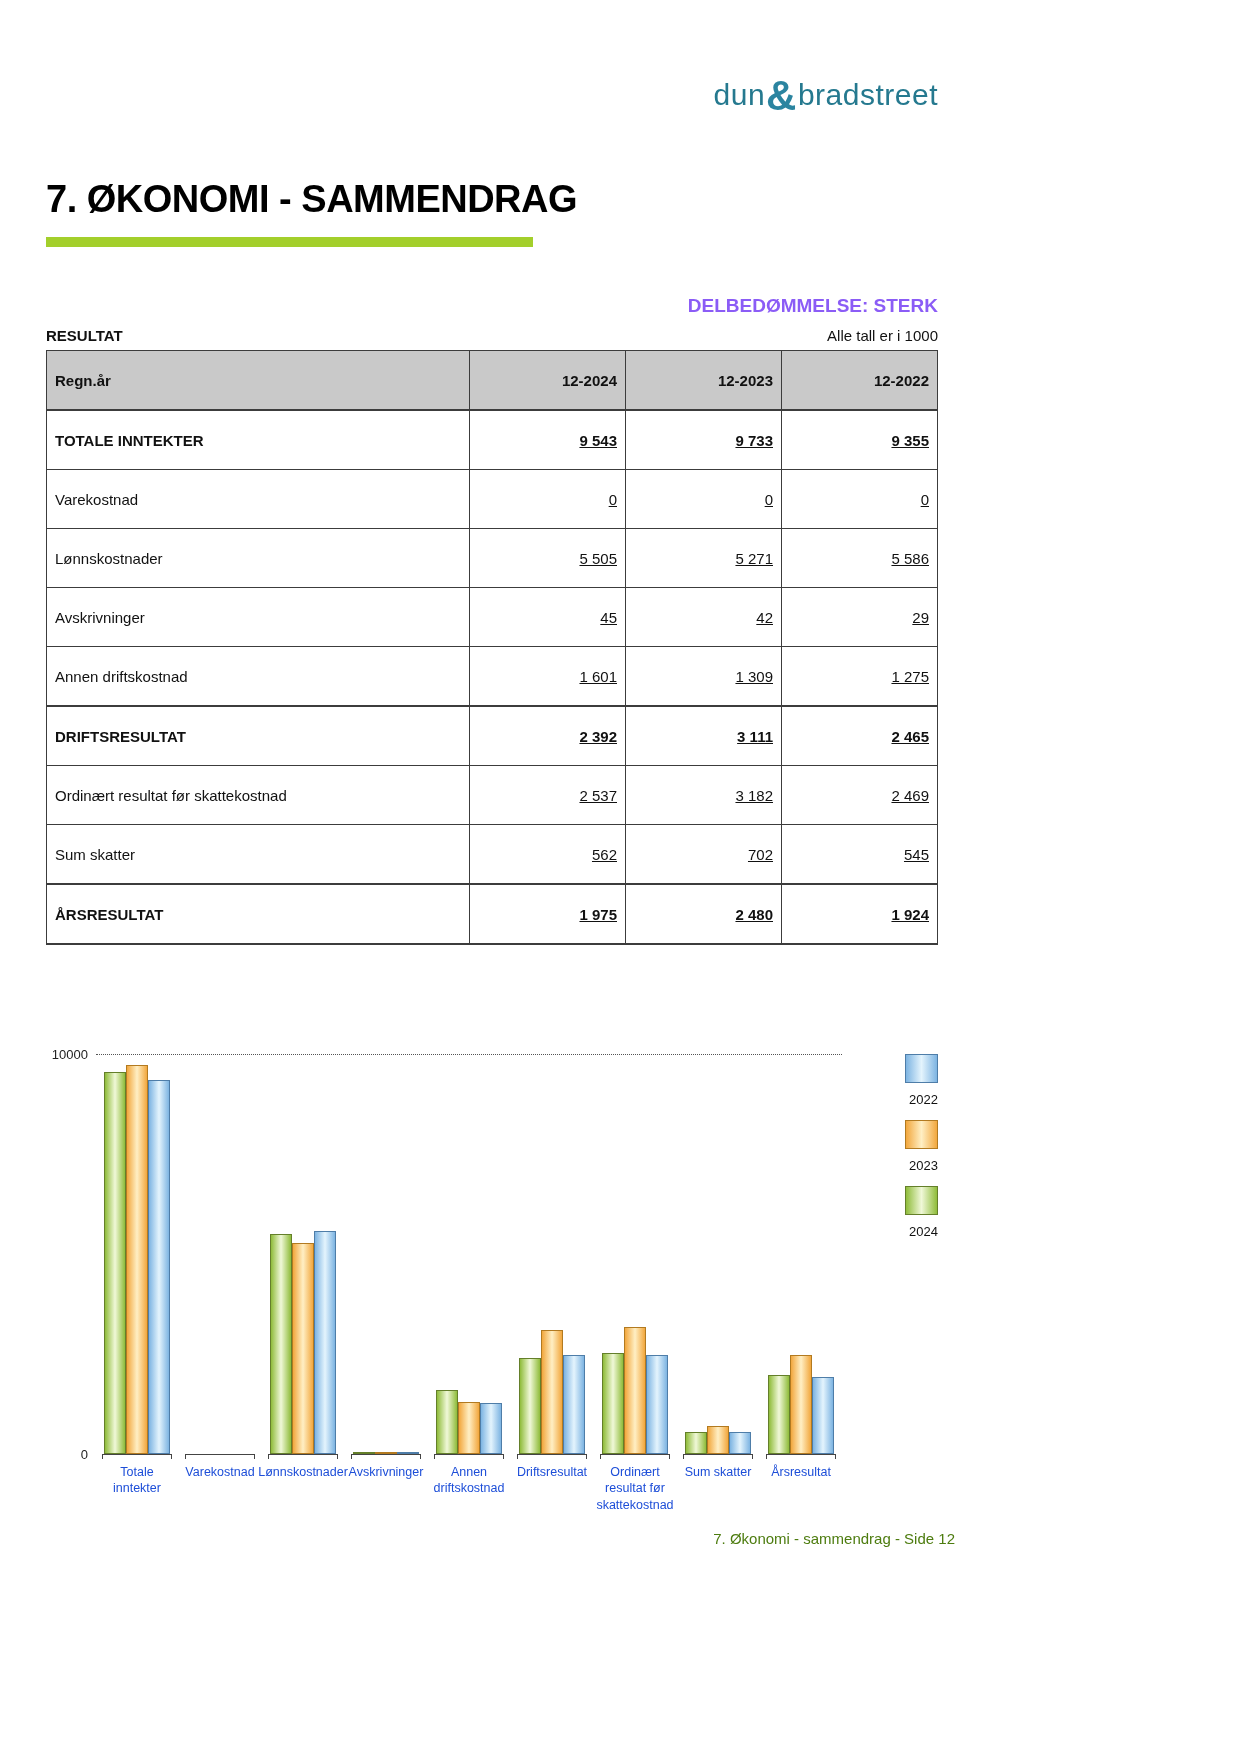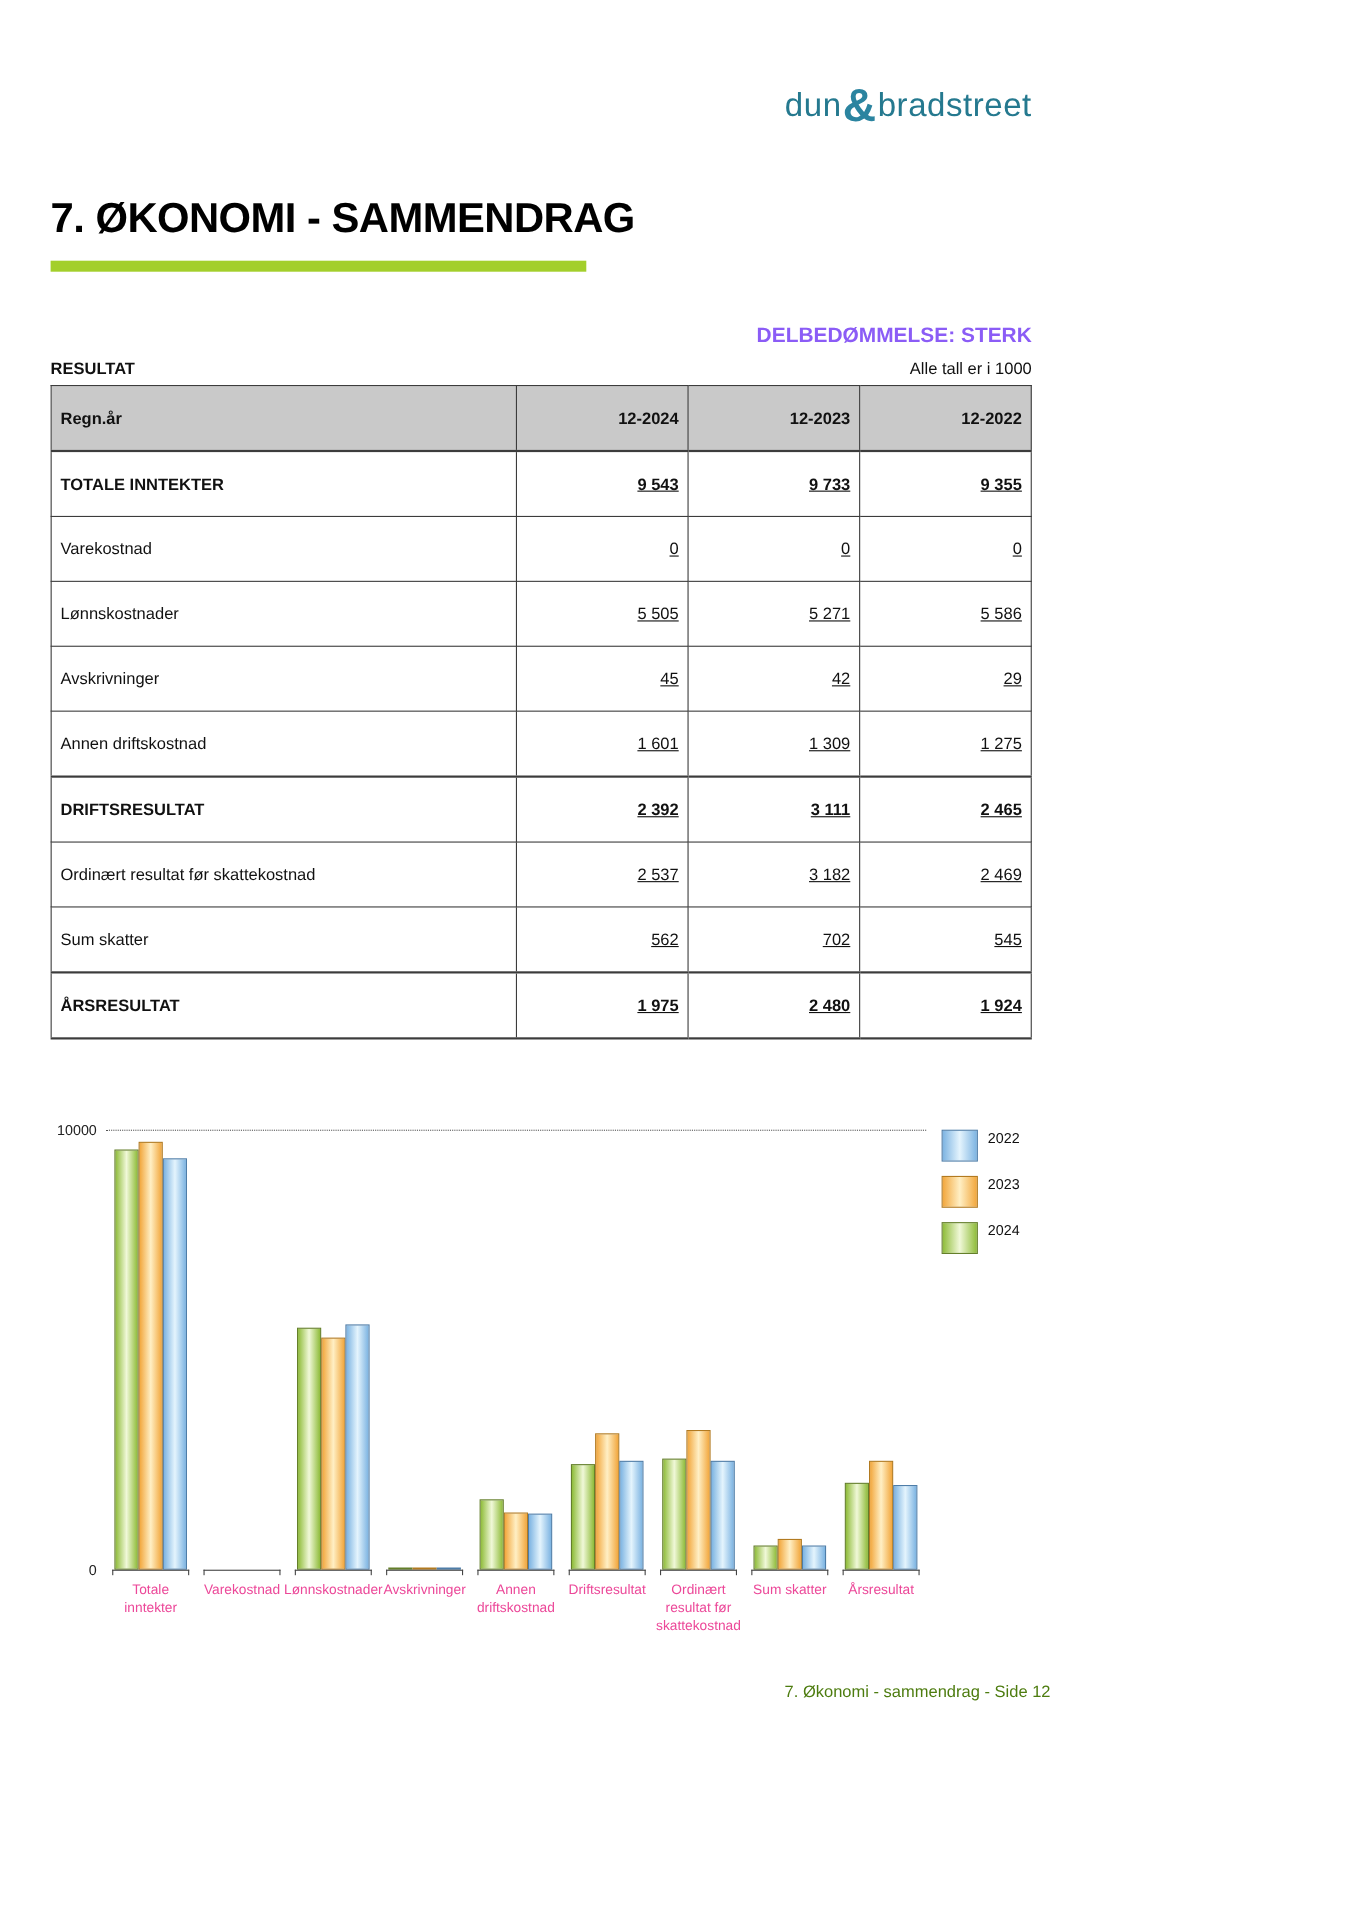--- a/index.html
+++ b/index.html
@@ -28,38 +28,38 @@
   table { width:100%; border-collapse:collapse; margin-top:6px; font-size:15px; }
   td, th { border:1px solid #3c3c3c; padding:18px 8px; height:22px; }
   thead th { background:#c9c9c9; font-weight:bold; text-align:right; }
   thead th.label { text-align:left; }
   td.label { text-align:left; }
   td.num { text-align:right; width:139px;text-decoration:underline; }
   tr.bold td { font-weight:bold; border-top-width:2px; }
   tr.bold:last-child td { border-bottom-width:2px; }
 
   
-  .chart { display:flex; margin-top:82px; }
+  .chart { display:flex; margin-top:109px; }
   .yaxis { width:50px; position:relative; font-size:13px; color:#222; }
   .ytick-top { position:absolute; top:-7px; right:8px; }
   .ytick-bottom { position:absolute; top:393px; right:8px; }
   .plotwrap { flex:1; position:relative; }
   .grid-top { position:absolute; top:0; left:0; right:0; height:0; border-top:1px dotted #555; }
   .groups { display:flex; justify-content:space-between; align-items:flex-start; padding:0 2px; }
   .cat { width:78px; display:flex; flex-direction:column; align-items:center; }
   .bars { height:400px; display:flex; align-items:flex-end; }
   .bar { width:22px; box-sizing:border-box; }
   .fill-green  { background:linear-gradient(90deg,#8fbc3a 0%,#f0f8d8 50%,#8fbc3a 100%); border:1px solid #647f2a; }
   .fill-orange { background:linear-gradient(90deg,#f2a73d 0%,#ffefc4 50%,#f2a73d 100%); border:1px solid #b27a20; }
   .fill-blue   { background:linear-gradient(90deg,#7db4e2 0%,#e4f4fd 50%,#7db4e2 100%); border:1px solid #4e7da8; }
   .bracket { width:70px; height:5px; border:1px solid #444; border-bottom:none; box-sizing:border-box; }
-  .cat-label { margin-top:5px; font-size:12.5px; line-height:1.3; text-align:center; white-space:nowrap; color:#ec4899; }
+  .cat-label { margin-top:5px; font-size:12.5px; line-height:1.3; text-align:center; white-space:nowrap; color:#1d4ed8; }
 
   .legend { width:96px; padding-left:14px; box-sizing:border-box; }
-  .legend-item { display:flex; align-items:flex-start; gap:9px; margin-bottom:13px; font-size:13px; }
+  .legend-item { display:flex; align-items:flex-end; gap:9px; margin-bottom:13px; font-size:13px;flex-direction:column; }
   .swatch { width:33px; height:29px; box-sizing:border-box; }
 
   
   .footer { position:absolute; top:1530px; left:63px; width:892px; text-align:right; font-size:15px; color:#4d7c0f; }
 </style>
 </head>
 <body>
 
 <div class="content">
 

